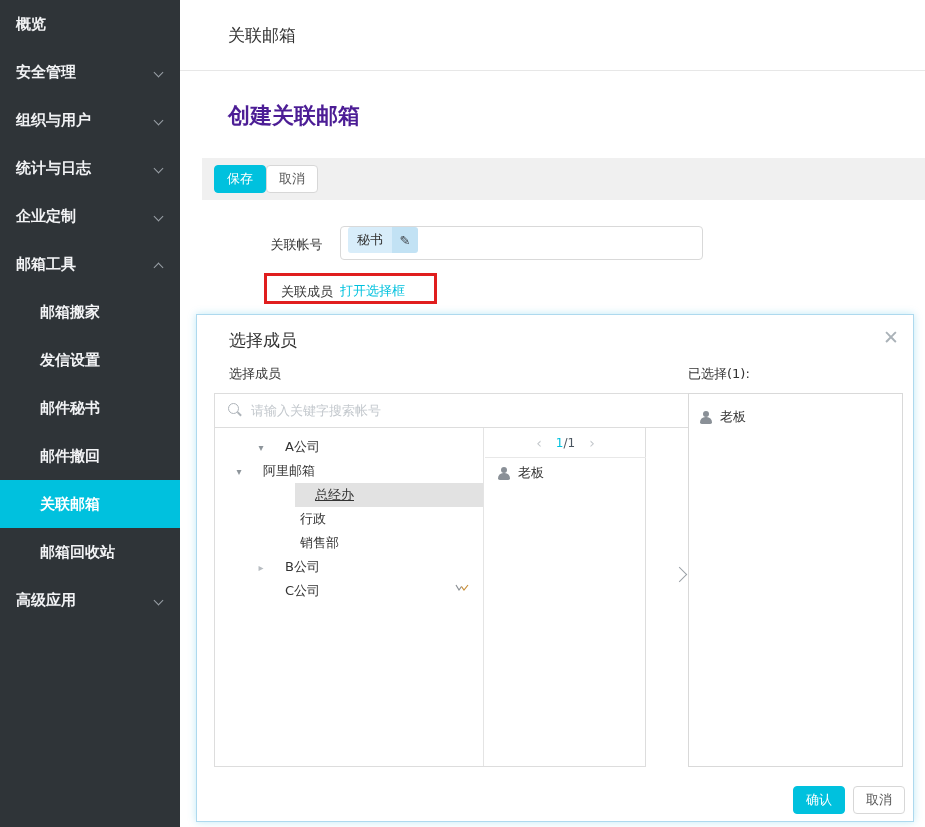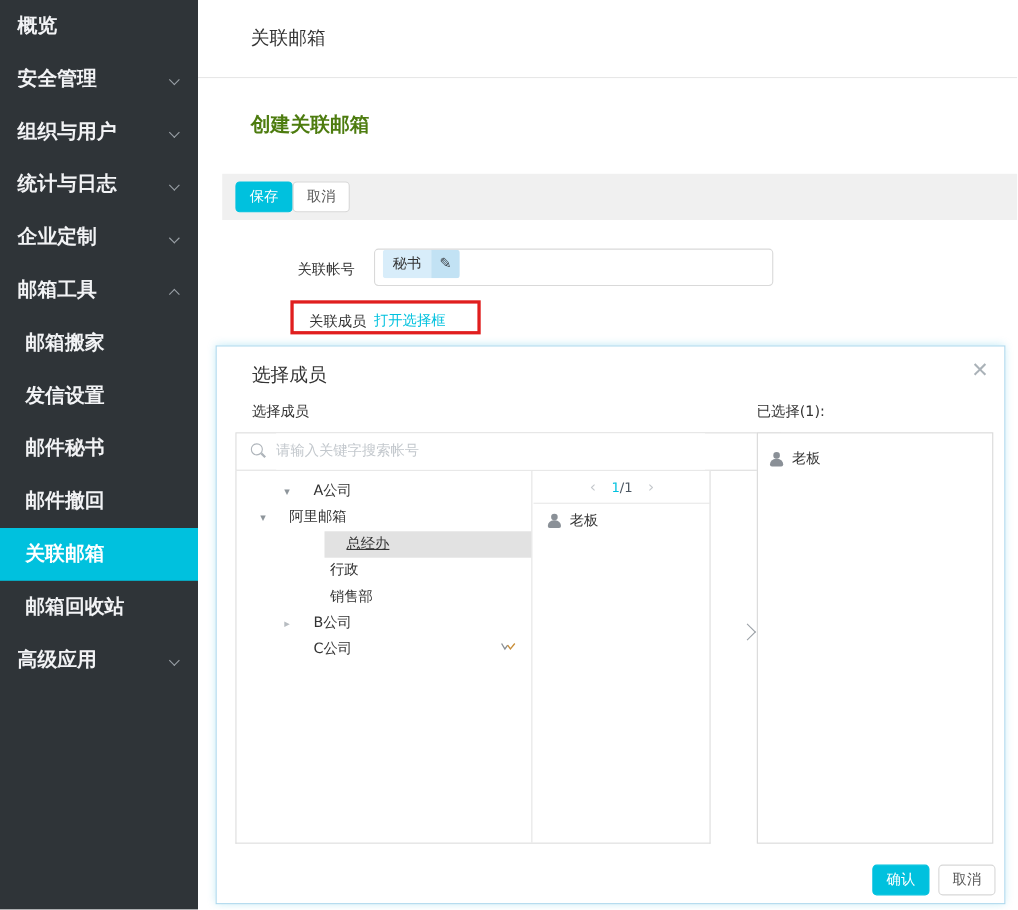--- a/index.html
+++ b/index.html
@@ -6,32 +6,32 @@
     --accent:#00c1de; --sidebar-bg:#2f3438; --annotation-red:#e01e1e;
     --toolbar-bg:#f0f0f0; --tag-bg:#d8edfa; --tag-edit-bg:#c2e2f4;
     --tree-selected-bg:#e2e2e2; --modal-border:#aed9ee;
   }
   *{margin:0;padding:0;box-sizing:border-box;}
   body{font-family:"DejaVu Sans","Liberation Sans",sans-serif;background:#fff;}
   .stage{position:relative;width:925px;height:827px;background:#fff;overflow:hidden;}
 
   
   .sidebar{position:absolute;left:0;top:0;width:180px;height:827px;background:var(--sidebar-bg);}
-  .side-item{position:relative;height:48px;line-height:48px;color:#f2f3f5;font-size:18px;font-weight:600;
+  .side-item{position:relative;height:48px;line-height:48px;color:#f2f3f5;font-size:15px;font-weight:600;
              padding-left:16px;cursor:pointer;}
-  .side-item.sub{padding-left:23px;}
+  .side-item.sub{padding-left:40px;}
   .side-item.active{background:var(--accent);color:#fff;}
   .chev{position:absolute;right:18px;top:21px;width:7px;height:7px;
         border-right:1.5px solid #9aa0a6;border-bottom:1.5px solid #9aa0a6;transform:rotate(45deg);}
   .chev.up{top:24px;transform:rotate(-135deg);}
 
   
   .page-header{position:absolute;left:180px;top:0;width:745px;height:71px;border-bottom:1px solid #e7e7e7;background:#fff;}
   .page-header .title{position:absolute;left:48px;top:0;line-height:71px;font-size:17px;color:#333;}
-  .section-title{position:absolute;left:228px;top:101px;font-size:18px;color:#4d7c0f;}
+  .section-title{position:absolute;left:228px;top:101px;font-size:22px;color:#4c1d95;}
 
   
   .toolbar{position:absolute;left:202px;top:158px;width:723px;height:42px;background:var(--toolbar-bg);
            display:flex;align-items:center;padding-left:12px;}
   .btn{display:inline-flex;align-items:center;justify-content:center;height:28px;min-width:48px;
        padding:0 12px;font-size:13px;border-radius:4px;cursor:pointer;border:1px solid transparent;}
   .btn.primary{background:var(--accent);border-color:var(--accent);color:#fff;}
   .btn.plain{background:#fff;border-color:#d7d7d7;color:#555;}
 
   

